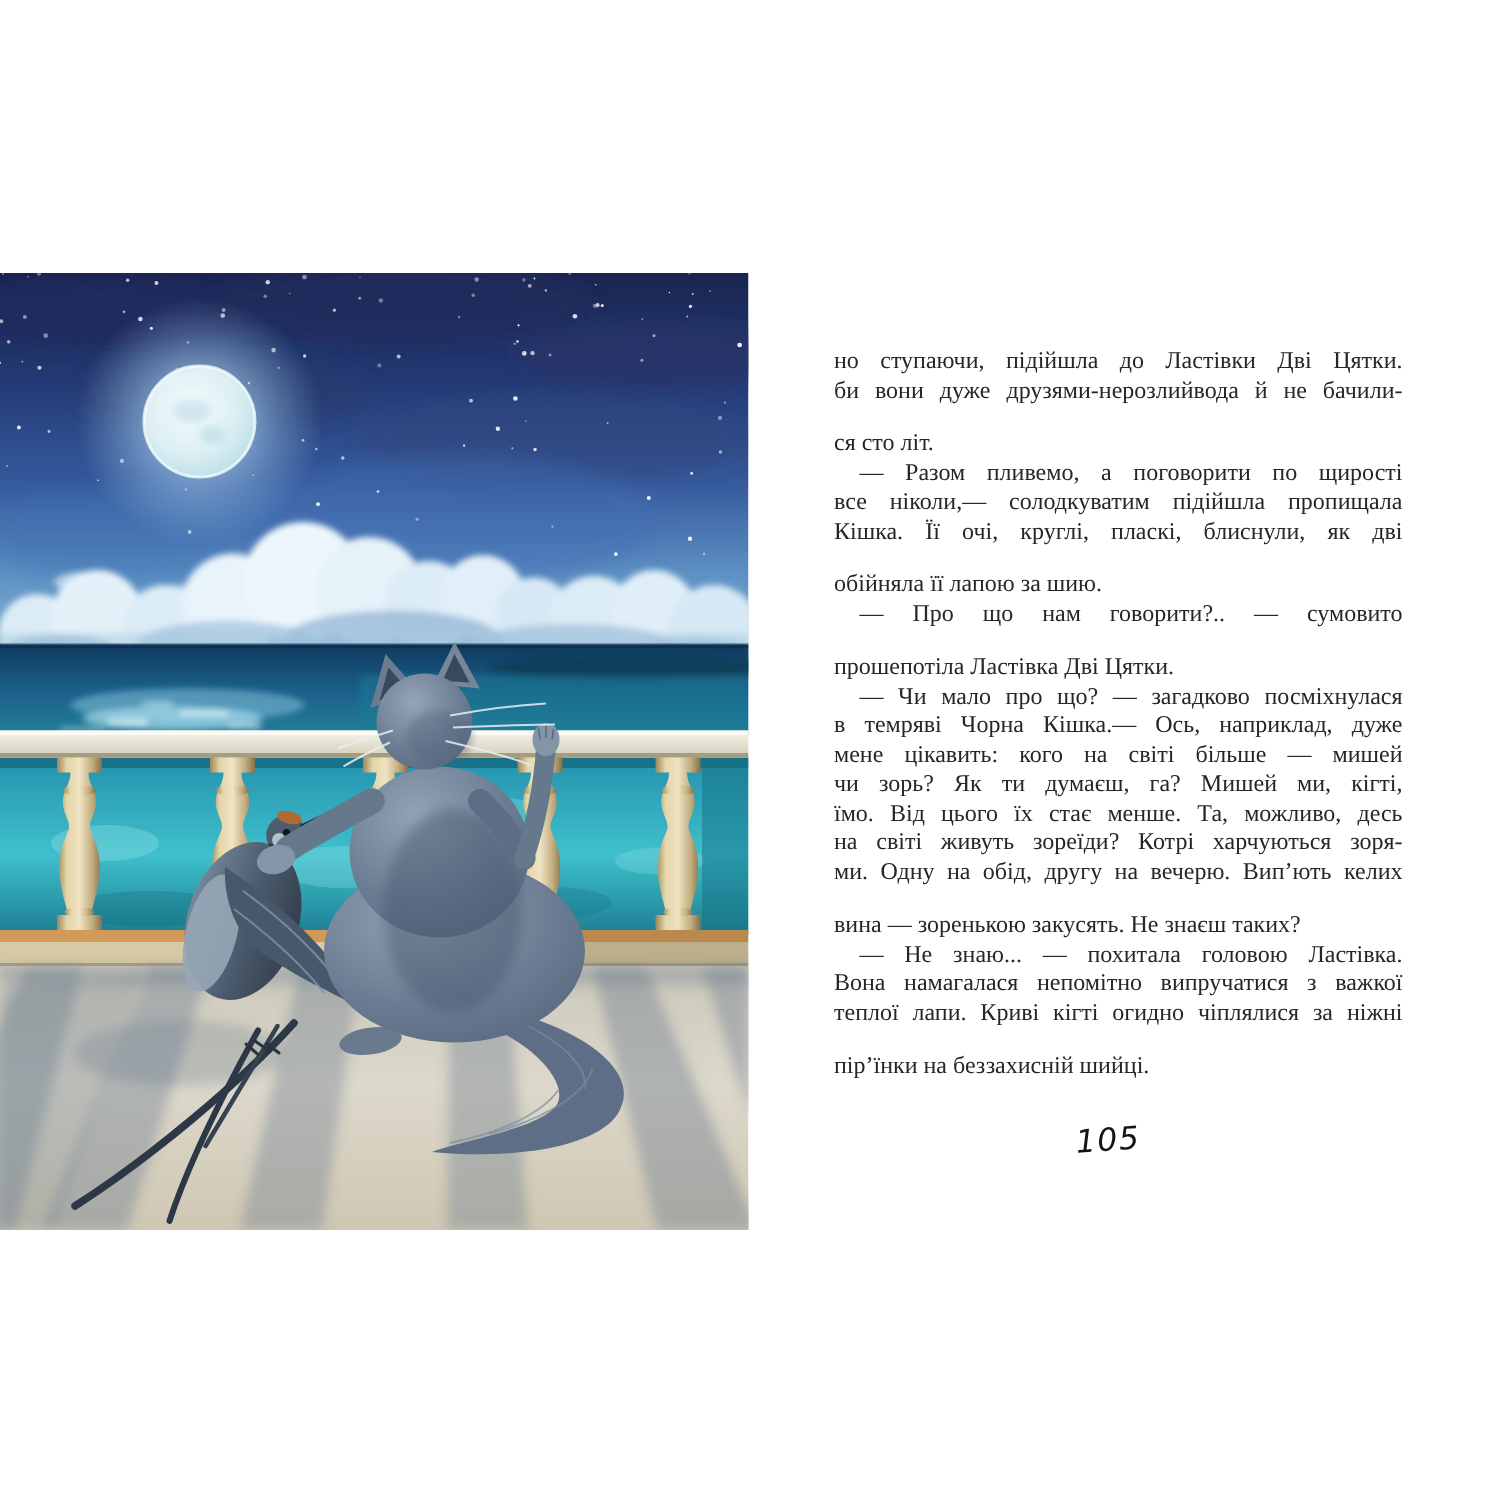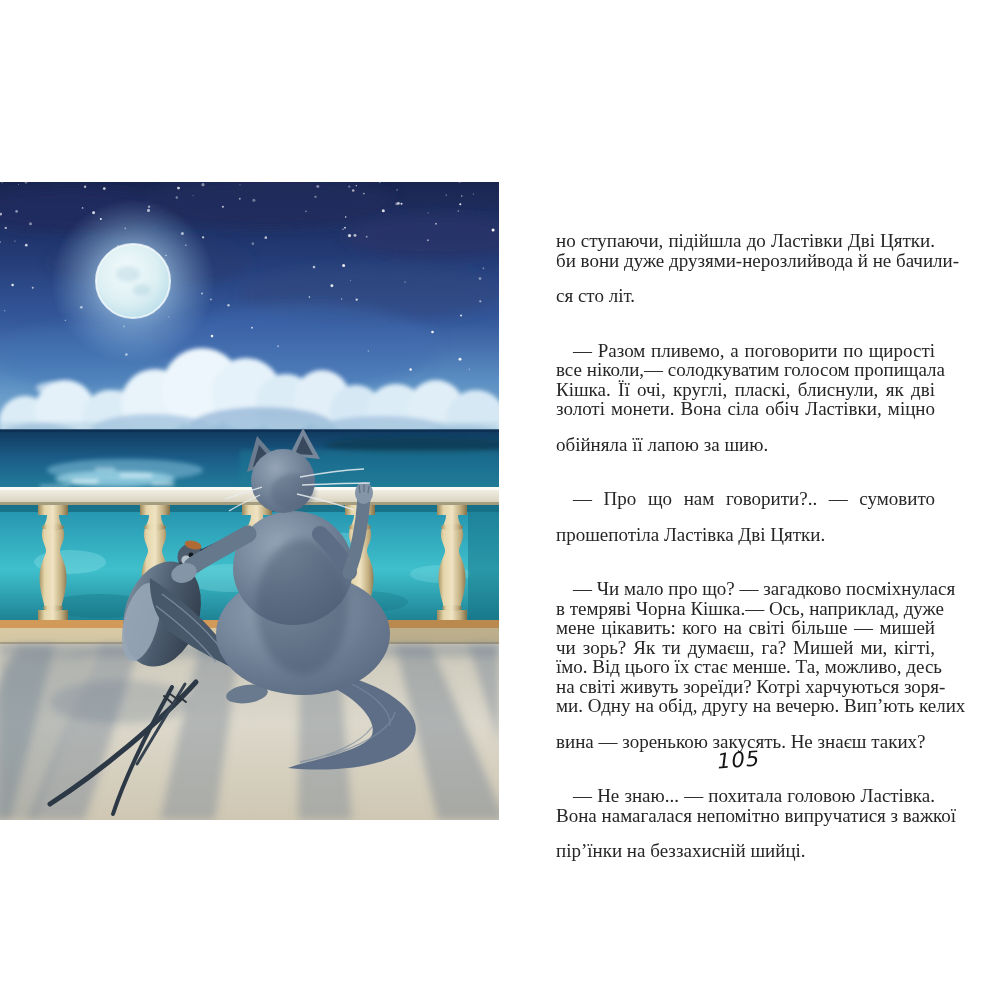--- a/index.html
+++ b/index.html
@@ -6,27 +6,27 @@
   body{
     width:1000px;height:1000px;position:relative;background:#ffffff;
     font-family:"Liberation Serif", serif;overflow:hidden;
   }
   .illustration{
     position:absolute;left:0;top:182px;width:499px;height:638px;
   }
   .illustration svg{display:block;width:499px;height:638px;}
   .story{
     position:absolute;left:556px;top:231px;width:379px;
-    font-size:19px;line-height:19.5px;color:#262626;
+    font-size:16px;line-height:19.5px;color:#262626;
   }
   .story .line{
     text-align:justify;text-align-last:justify;height:19.5px;white-space:nowrap;
   }
   .story .line.end{text-align-last:left;margin-top:16px;}
-  .story .line.ind{text-indent:17px;margin-top:35px;}
+  .story .line.ind{text-indent:17px;}
   .page-number{
     position:absolute;left:698px;top:748px;width:82px;height:32px;
     font-family:"DejaVu Sans", sans-serif;font-style:italic;
     font-size:21px;color:#141414;text-align:center;
     transform:rotate(-4deg);letter-spacing:1px;
   }
 </style>
 </head>
 <body>
 
@@ -376,32 +376,32 @@
     </g>
   </g>
 </svg>
 </div>
 
 <div class="story">
   <div class="line">но ступаючи, підійшла до Ластівки Дві Цятки.</div>
   <div class="line">би вони дуже друзями-нерозлийвода й не бачили-</div>
   <div class="line end">ся сто літ.</div>
   <div class="line ind">— Разом пливемо, а поговорити по щирості</div>
-  <div class="line">все ніколи,— солодкуватим голосом пропищала</div>
+  <div class="line">все ніколи,— солодкуватим підійшла пропищала</div>
   <div class="line">Кішка. Її очі, круглі, пласкі, блиснули, як дві</div>
-  <div class="line">золоті монети. Вона сіла обіч Ластівки, міцно</div>
   <div class="line end">обійняла її лапою за шию.</div>
   <div class="line ind">— Про що нам говорити?.. — сумовито</div>
   <div class="line end">прошепотіла Ластівка Дві Цятки.</div>
   <div class="line ind">— Чи мало про що? — загадково посміхнулася</div>
   <div class="line">в темряві Чорна Кішка.— Ось, наприклад, дуже</div>
   <div class="line">мене цікавить: кого на світі більше — мишей</div>
   <div class="line">чи зорь? Як ти думаєш, га? Мишей ми, кігті,</div>
   <div class="line">їмо. Від цього їх стає менше. Та, можливо, десь</div>
   <div class="line">на світі живуть зореїди? Котрі харчуються зоря-</div>
   <div class="line">ми. Одну на обід, другу на вечерю. Вип’ють келих</div>
   <div class="line end">вина — зоренькою закусять. Не знаєш таких?</div>
   <div class="line ind">— Не знаю... — похитала головою Ластівка.</div>
   <div class="line">Вона намагалася непомітно випручатися з важкої</div>
+  <div class="line">теплої лапи. Криві кігті огидно чіплялися за ніжні</div>
   <div class="line end">пір’їнки на беззахисній шийці.</div>
 </div>
 
 <div class="page-number">105</div>
 
 </body></html>

